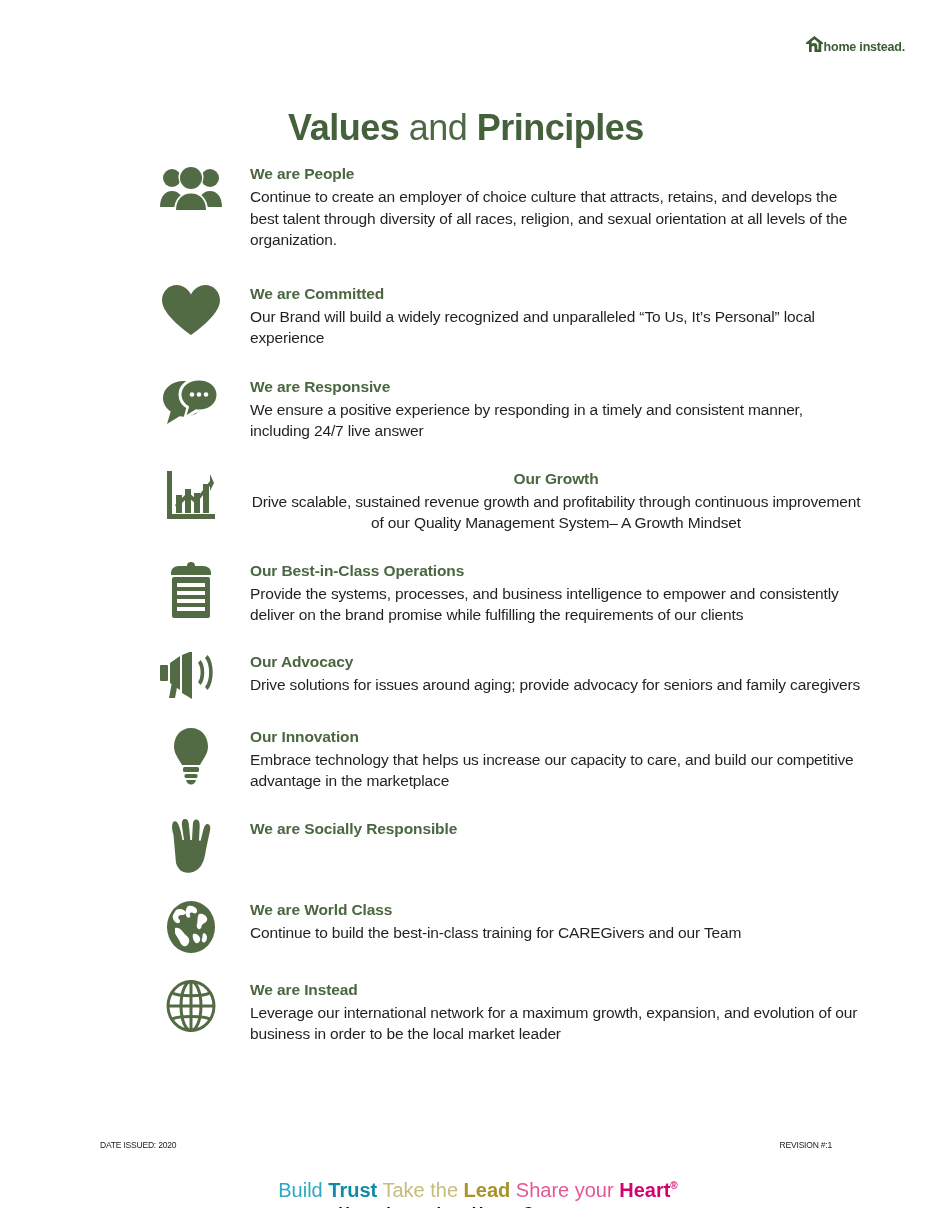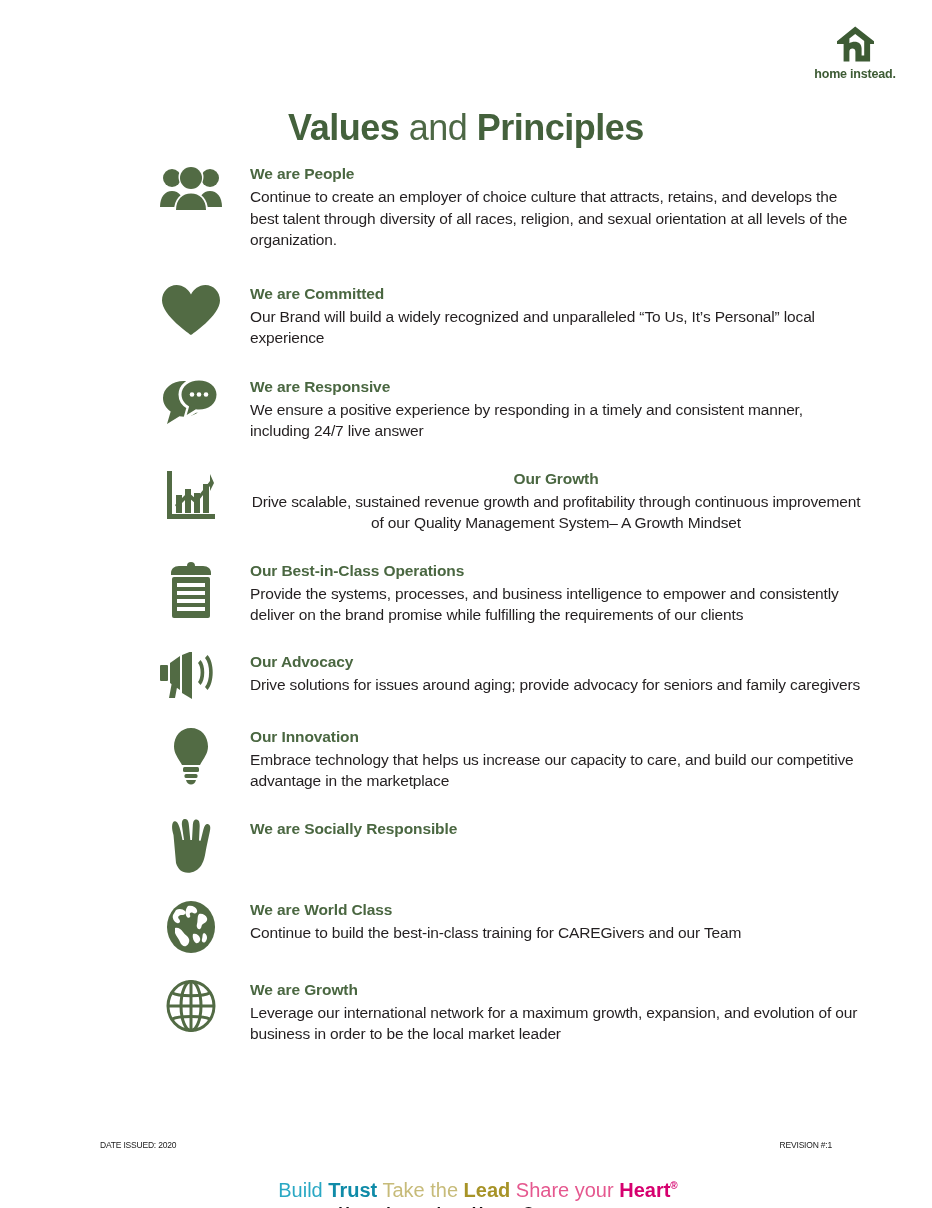--- a/index.html
+++ b/index.html
@@ -19,21 +19,21 @@
     overflow: hidden;
   }
 
   
   .logo {
     position: absolute;
     top: 26px;
     left: 805px;
     width: 100px;
     display: flex;
-    flex-direction: column;
+    flex-direction: row;
     align-items: center;
   }
   .logo-mark { width: 40px; height: 36px; display: block; }
   .logo-word {
     margin-top: 5px;
     font-size: 12.5px;
     font-weight: 700;
     color: #3d5b34;
     letter-spacing: -0.2px;
     white-space: nowrap;
@@ -355,21 +355,21 @@
             <ellipse cx="25" cy="26" rx="23" ry="24.5"></ellipse>
             <ellipse cx="25" cy="26" rx="10" ry="24.5"></ellipse>
             <line x1="25" y1="1.5" x2="25" y2="50.5"></line>
             <line x1="2" y1="26" x2="48" y2="26"></line>
             <path d="M6.5 13 C12 16.5 38 16.5 43.5 13"></path>
             <path d="M6.5 39 C12 35.5 38 35.5 43.5 39"></path>
           </g>
         </svg>
       </div>
       <div class="text-cell">
-        <div class="item-head">We are Growth</div>
+        <div class="item-head">We are Instead</div>
         <div class="item-body">Leverage our international network for a maximum growth, expansion, and evolution of our business in order to be the local market leader</div>
       </div>
     </div>
 
   </div>
 
   <div class="footer">
     <div class="footer-meta">
       <span class="fm-left">DATE ISSUED: 2020</span>
       <span class="fm-right">REVISION #:1</span>

